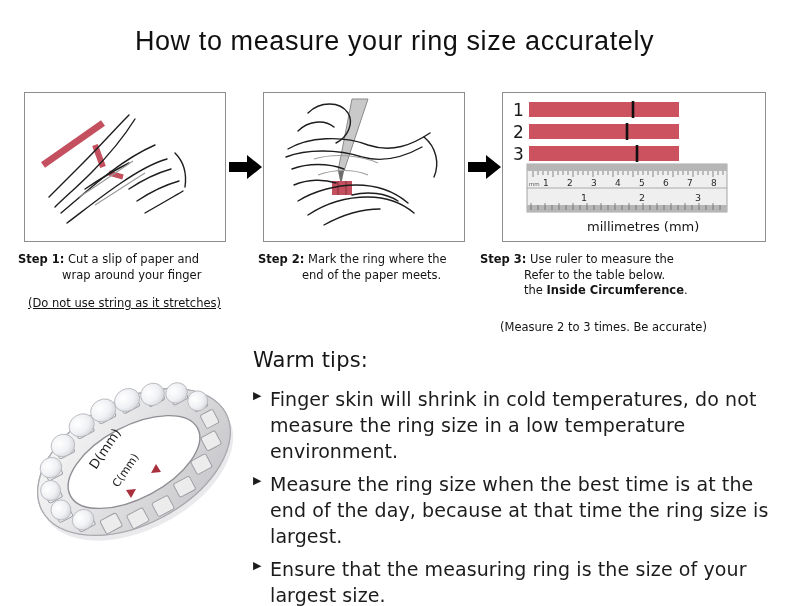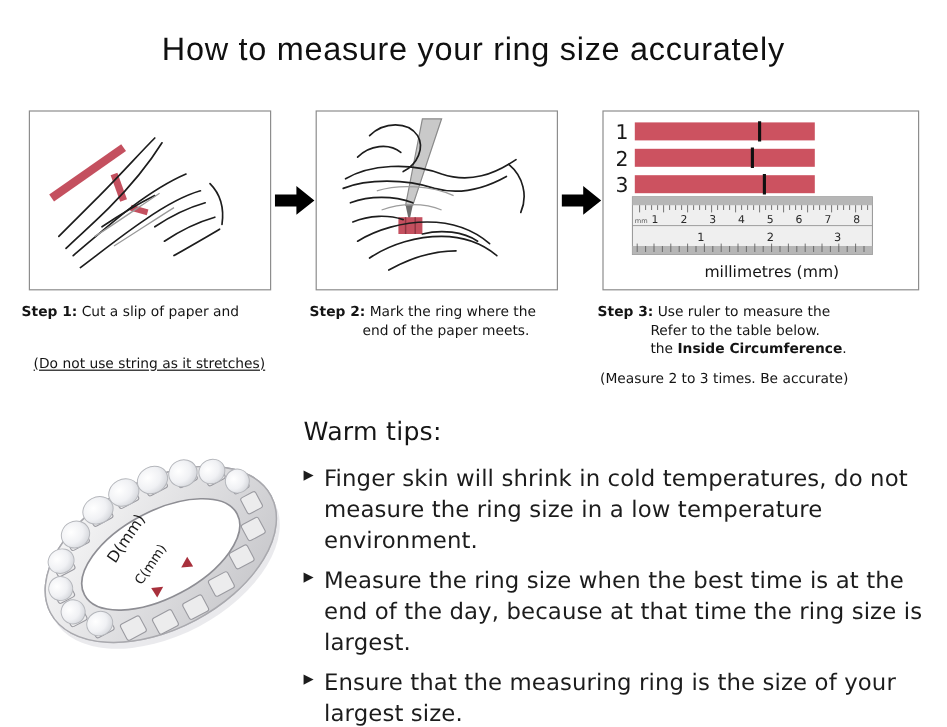--- a/index.html
+++ b/index.html
@@ -66,31 +66,31 @@
     font-family: "DejaVu Sans", sans-serif;
     font-size: 11.5px;
     line-height: 15.5px;
     color: #141414;
   }
   .caption .lead { font-weight: bold; margin-top: 16px; }
   .caption .bold-inline { font-weight: bold; }
   .caption .indent { display: block; padding-left: 44px; }
   #cap-1 { left: 18px;  top: 252px; width: 238px; }
   #cap-2 { left: 258px; top: 252px; width: 238px; }
-  #cap-3 { left: 498px; top: 252px; width: 280px; }
+  #cap-3 { left: 480px; top: 252px; width: 280px; }
 
   .note {
     position: absolute;
     font-family: "DejaVu Sans", sans-serif;
     font-size: 11.5px;
     line-height: 15px;
     color: #141414;
   }
   #note-1 { left: 28px;  top: 296px; width: 246px; text-decoration: underline; }
-  #note-3 { left: 500px; top: 308px; width: 280px; }
+  #note-3 { left: 500px; top: 320px; width: 280px; }
 
   
   .ring-figure {
     position: absolute;
     left: 18px; top: 352px;
     width: 232px; height: 228px;
   }
   .ring-figure svg { display: block; }
 
   
@@ -323,20 +323,21 @@
       </g>
 
       <text x="84" y="138" font-family="DejaVu Sans, sans-serif" font-size="13" fill="#141414">millimetres (mm)</text>
     </svg>
   </div>
 </div>
 
 <div class="caption" id="cap-1">
   <span class="lead">Step 1:</span>
   <span>Cut a slip of paper and</span>
+  <span class="indent">wrap around your finger</span>
 </div>
 
 <div class="caption" id="cap-2">
   <span class="lead">Step 2:</span>
   <span>Mark the ring where the</span>
   <span class="indent">end of the paper meets.</span>
 </div>
 
 <div class="caption" id="cap-3">
   <span class="lead">Step 3:</span>

